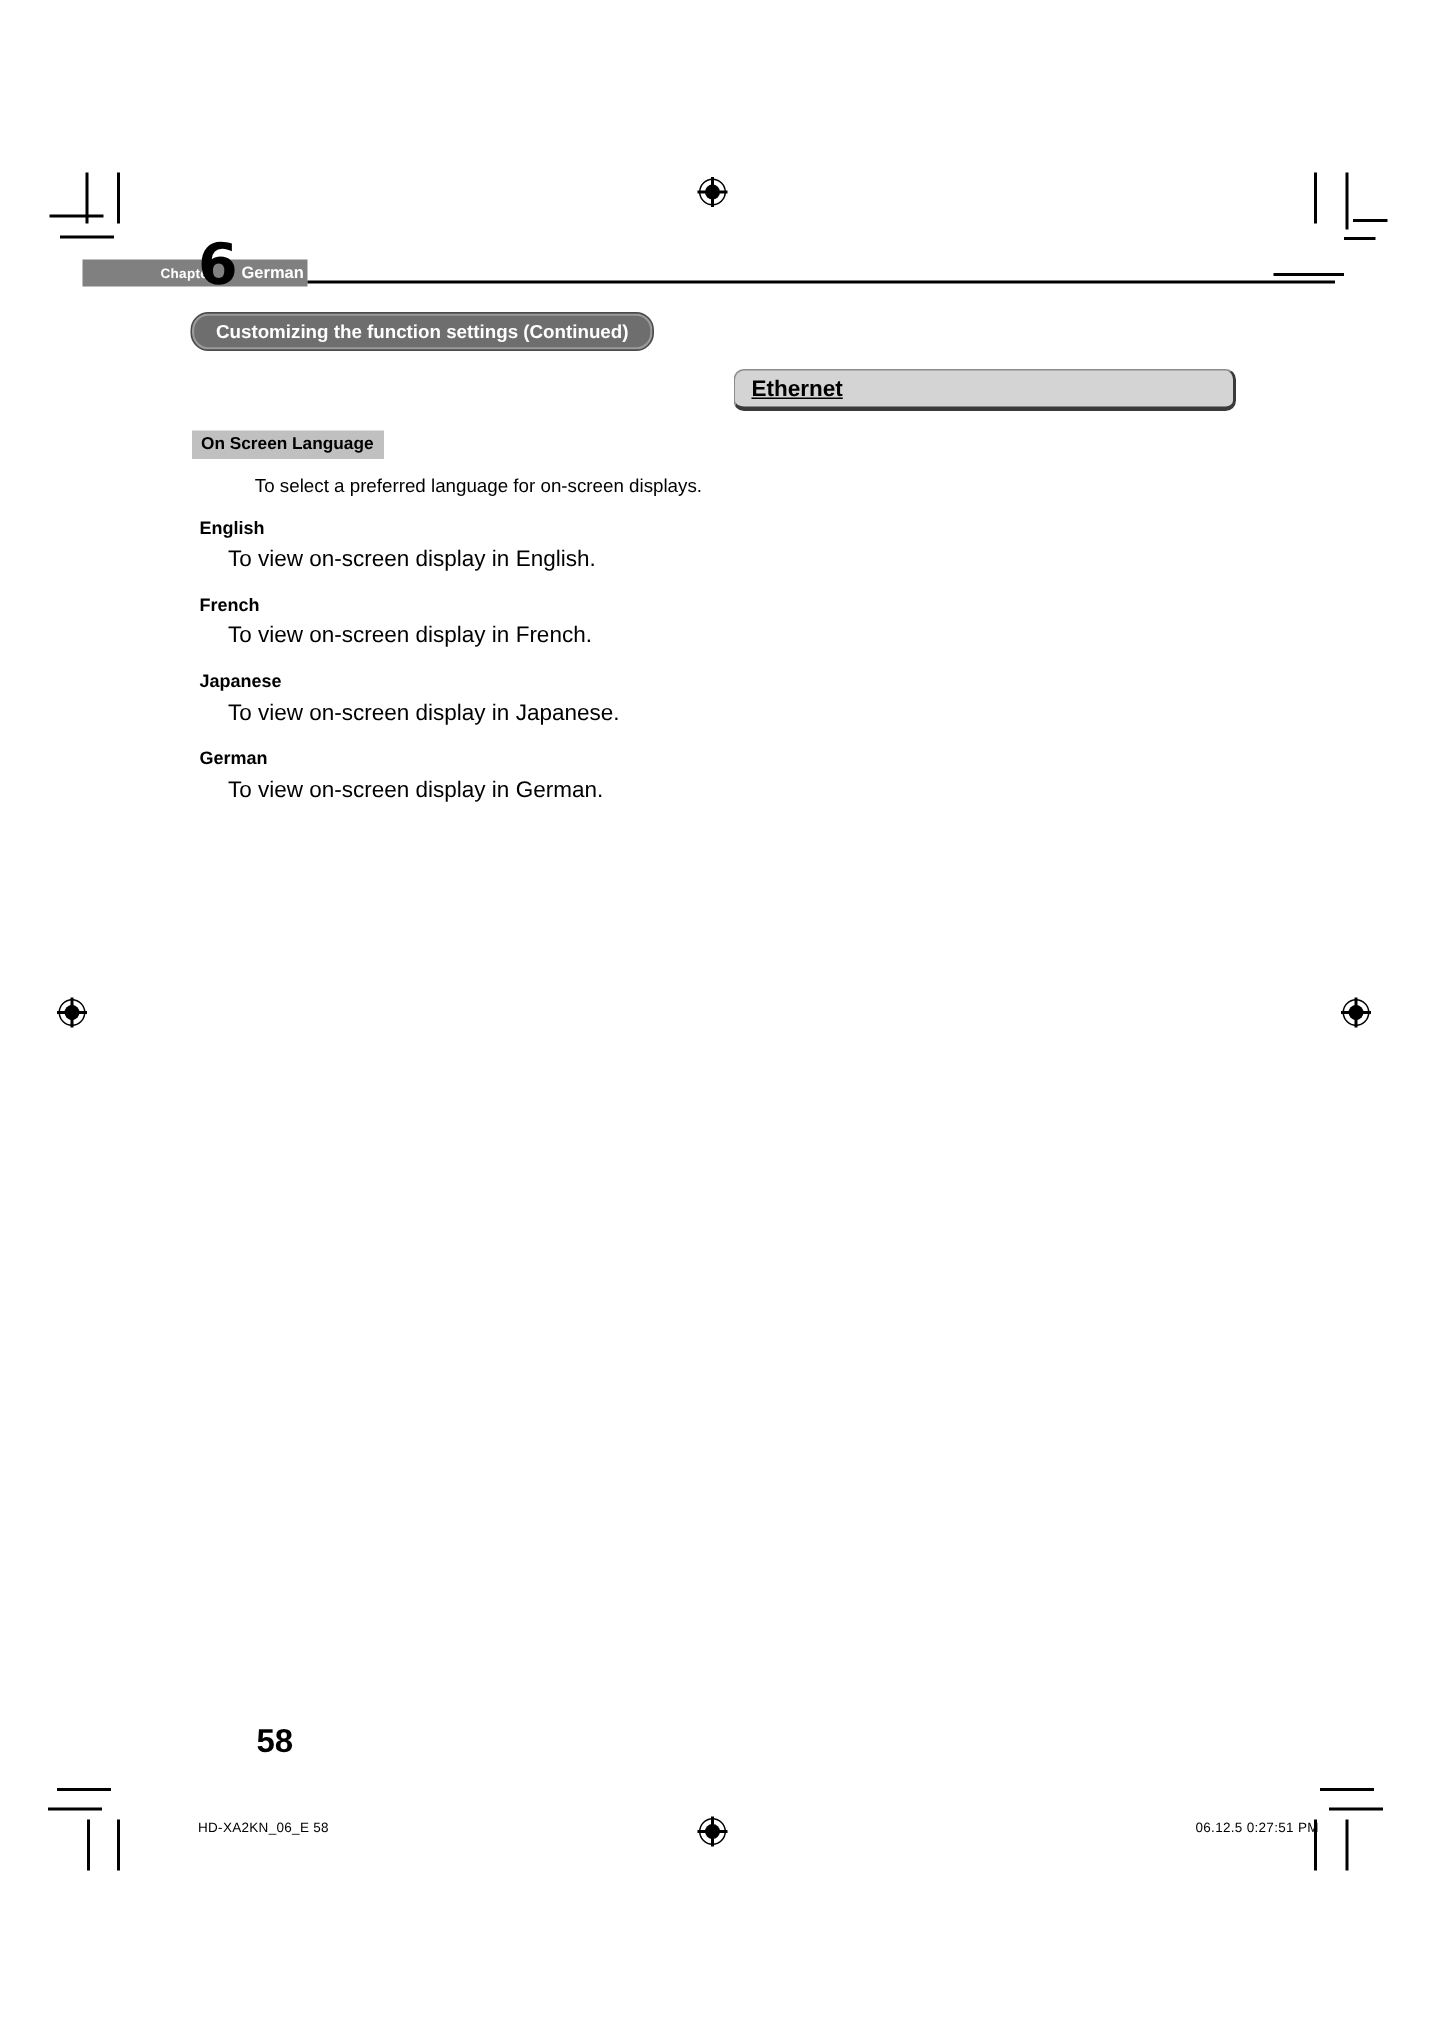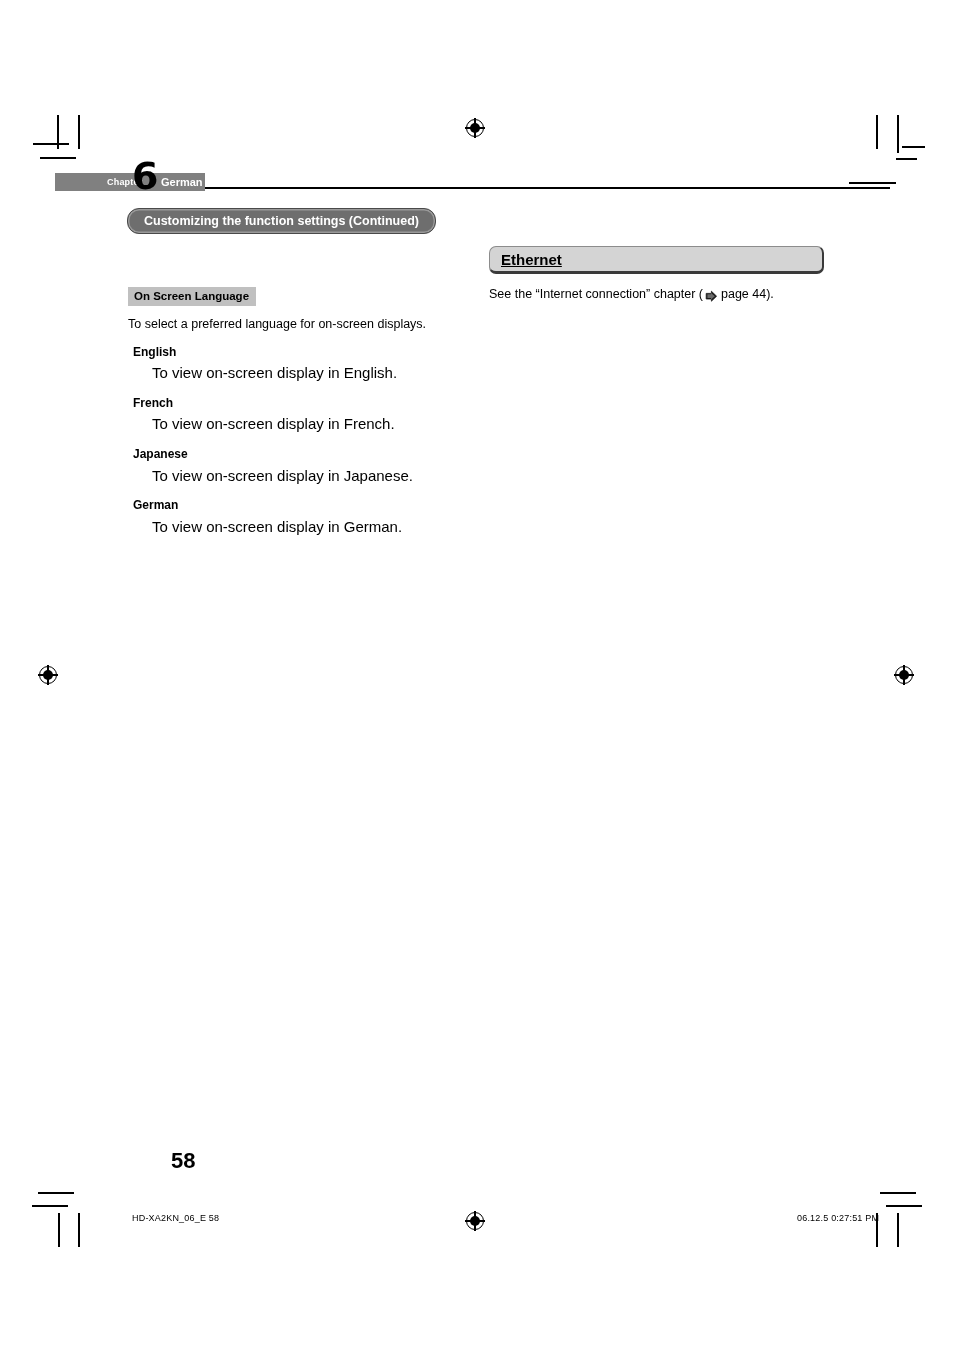--- a/index.html
+++ b/index.html
@@ -161,20 +161,21 @@
     font-size: 11.5px;
     font-weight: bold;
     color: #000000;
     line-height: 1.1;
   }
   .intro {
     margin-top: 10px;
     font-size: 12.5px;
     color: #000000;
     line-height: 1.3;
+    text-align: right;
   }
   .term {
     margin-top: 13px;
     margin-left: 5px;
     font-size: 12px;
     font-weight: bold;
     color: #000000;
     line-height: 1.2;
   }
   .term-desc {
@@ -310,31 +311,19 @@
       <div class="term-desc">To view on-screen display in French.</div>
 
       <div class="term">Japanese</div>
       <div class="term-desc">To view on-screen display in Japanese.</div>
 
       <div class="term">German</div>
       <div class="term-desc">To view on-screen display in German.</div>
     </div>
   </div>
 
-  <div class="column" id="col-right">
-    <div class="ref-text">
-      <span>See the “Internet connection” chapter (</span>
-      <span class="arrow-icon">
-        <svg width="13" height="13" viewBox="0 0 13 13" xmlns="http://www.w3.org/2000/svg">
-          <path d="M1.2 3.4 L6.4 3.4 L6.4 1.2 L11.6 6.2 L6.4 11.2 L6.4 9.0 L1.2 9.0 Z" fill="#1a1a1a" stroke="#1a1a1a" stroke-width="0.8" stroke-linejoin="round"></path>
-          <path d="M2.4 4.3 L6.0 4.3 L6.0 3.0 L9.9 6.2 L6.0 9.4 L6.0 8.1 L2.4 8.1 Z" fill="#6a6a6a"></path>
-        </svg>
-      </span>
-      <span>page 44).</span>
-    </div>
-  </div>
 
   <div id="page-number">58</div>
 
   <div id="footer-left">HD-XA2KN_06_E  58</div>
   <div id="footer-right">06.12.5  0:27:51 PM</div>
 
 </div>
 
 </body></html>

